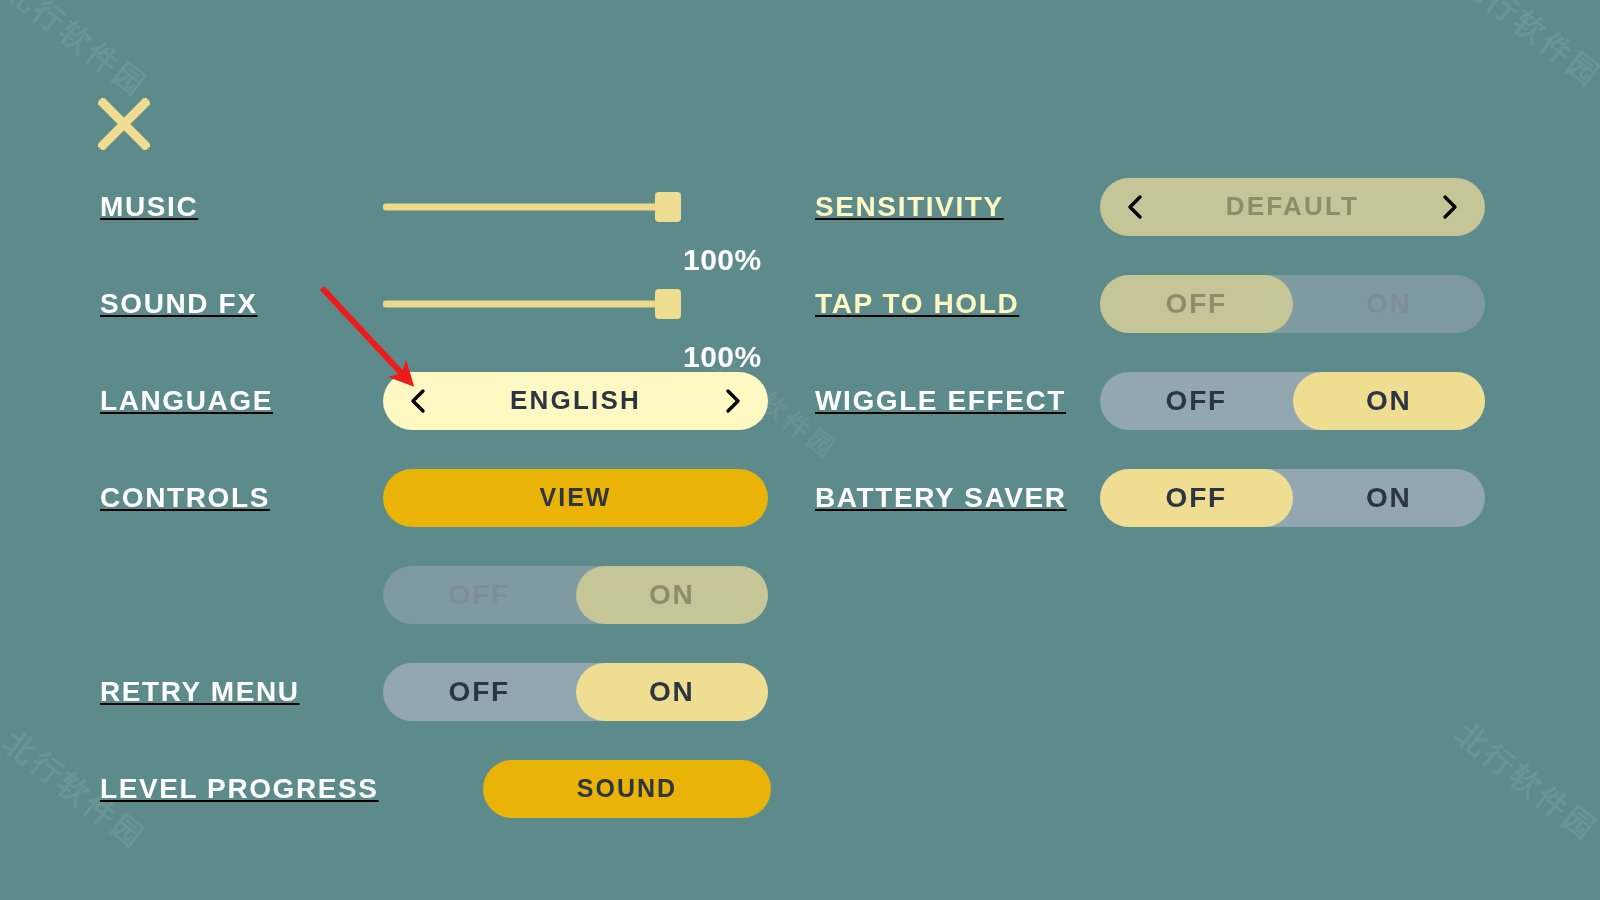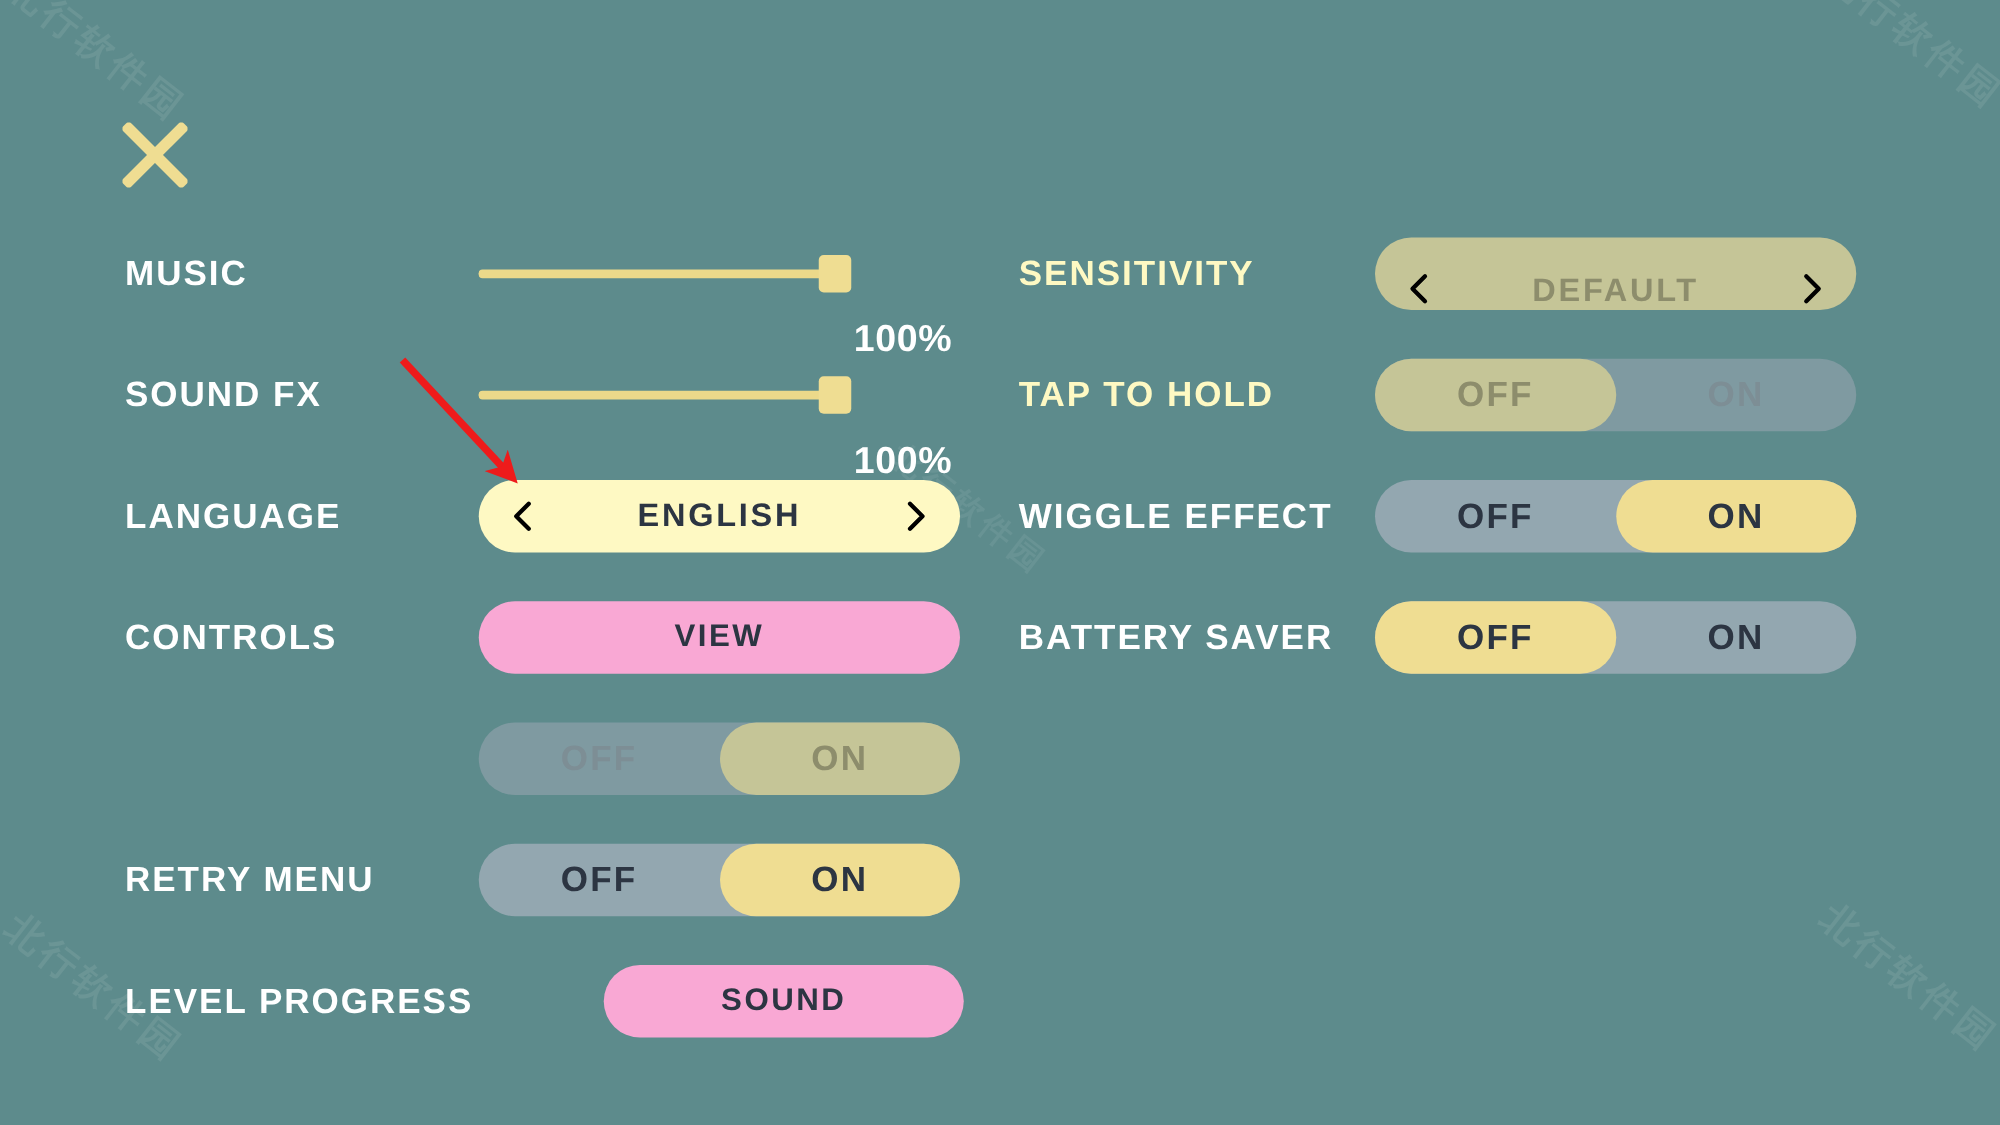--- a/index.html
+++ b/index.html
@@ -47,21 +47,22 @@
     top: 98px;
     width: 52px;
     height: 52px;
     cursor: pointer;
   }
   #close-btn svg { display: block; }
 
   
   .col {
     position: absolute;
-    top: 170px;
+    top: 158px;
+    text-decoration: underline;
   }
   .col-left  { left: 100px; width: 680px; }
   .col-right { left: 815px; width: 690px; }
 
   .row {
     position: relative;
     height: 97px;
     display: flex;
     align-items: center;
   }
@@ -142,21 +143,21 @@
     height: 58px;
     border-radius: 29px;
     background: #fef9c3;
     display: flex;
     align-items: center;
     justify-content: space-between;
     padding: 0 22px;
     box-sizing: border-box;
     cursor: pointer;
   }
-  .stepper.disabled { background: #c5c597; align-items: flex-end; }
+  .stepper.disabled { background: #c5c597; }
   .stepper .chev {
     width: 26px;
     height: 34px;
     display: flex;
     align-items: center;
     justify-content: center;
     flex: 0 0 auto;
   }
   .stepper .val {
     flex: 1 1 auto;
@@ -193,21 +194,21 @@
     border-radius: 29px;
   }
   .toggle .seg.sel { background: #efdd92; }
   .toggle.disabled .seg { color: #7d8e95; }
   .toggle.disabled .seg.sel { background: #c5c597; color: #8d8d6c; }
 
   
   .action-btn {
     height: 58px;
     border-radius: 29px;
-    background: #f9a8d4;
+    background: #eab308;
     display: flex;
     align-items: center;
     justify-content: center;
     font-size: 25px;
     font-weight: 700;
     letter-spacing: 2px;
     color: #2c3542;
     cursor: pointer;
   }
   .btn-view  { width: 385px; }

